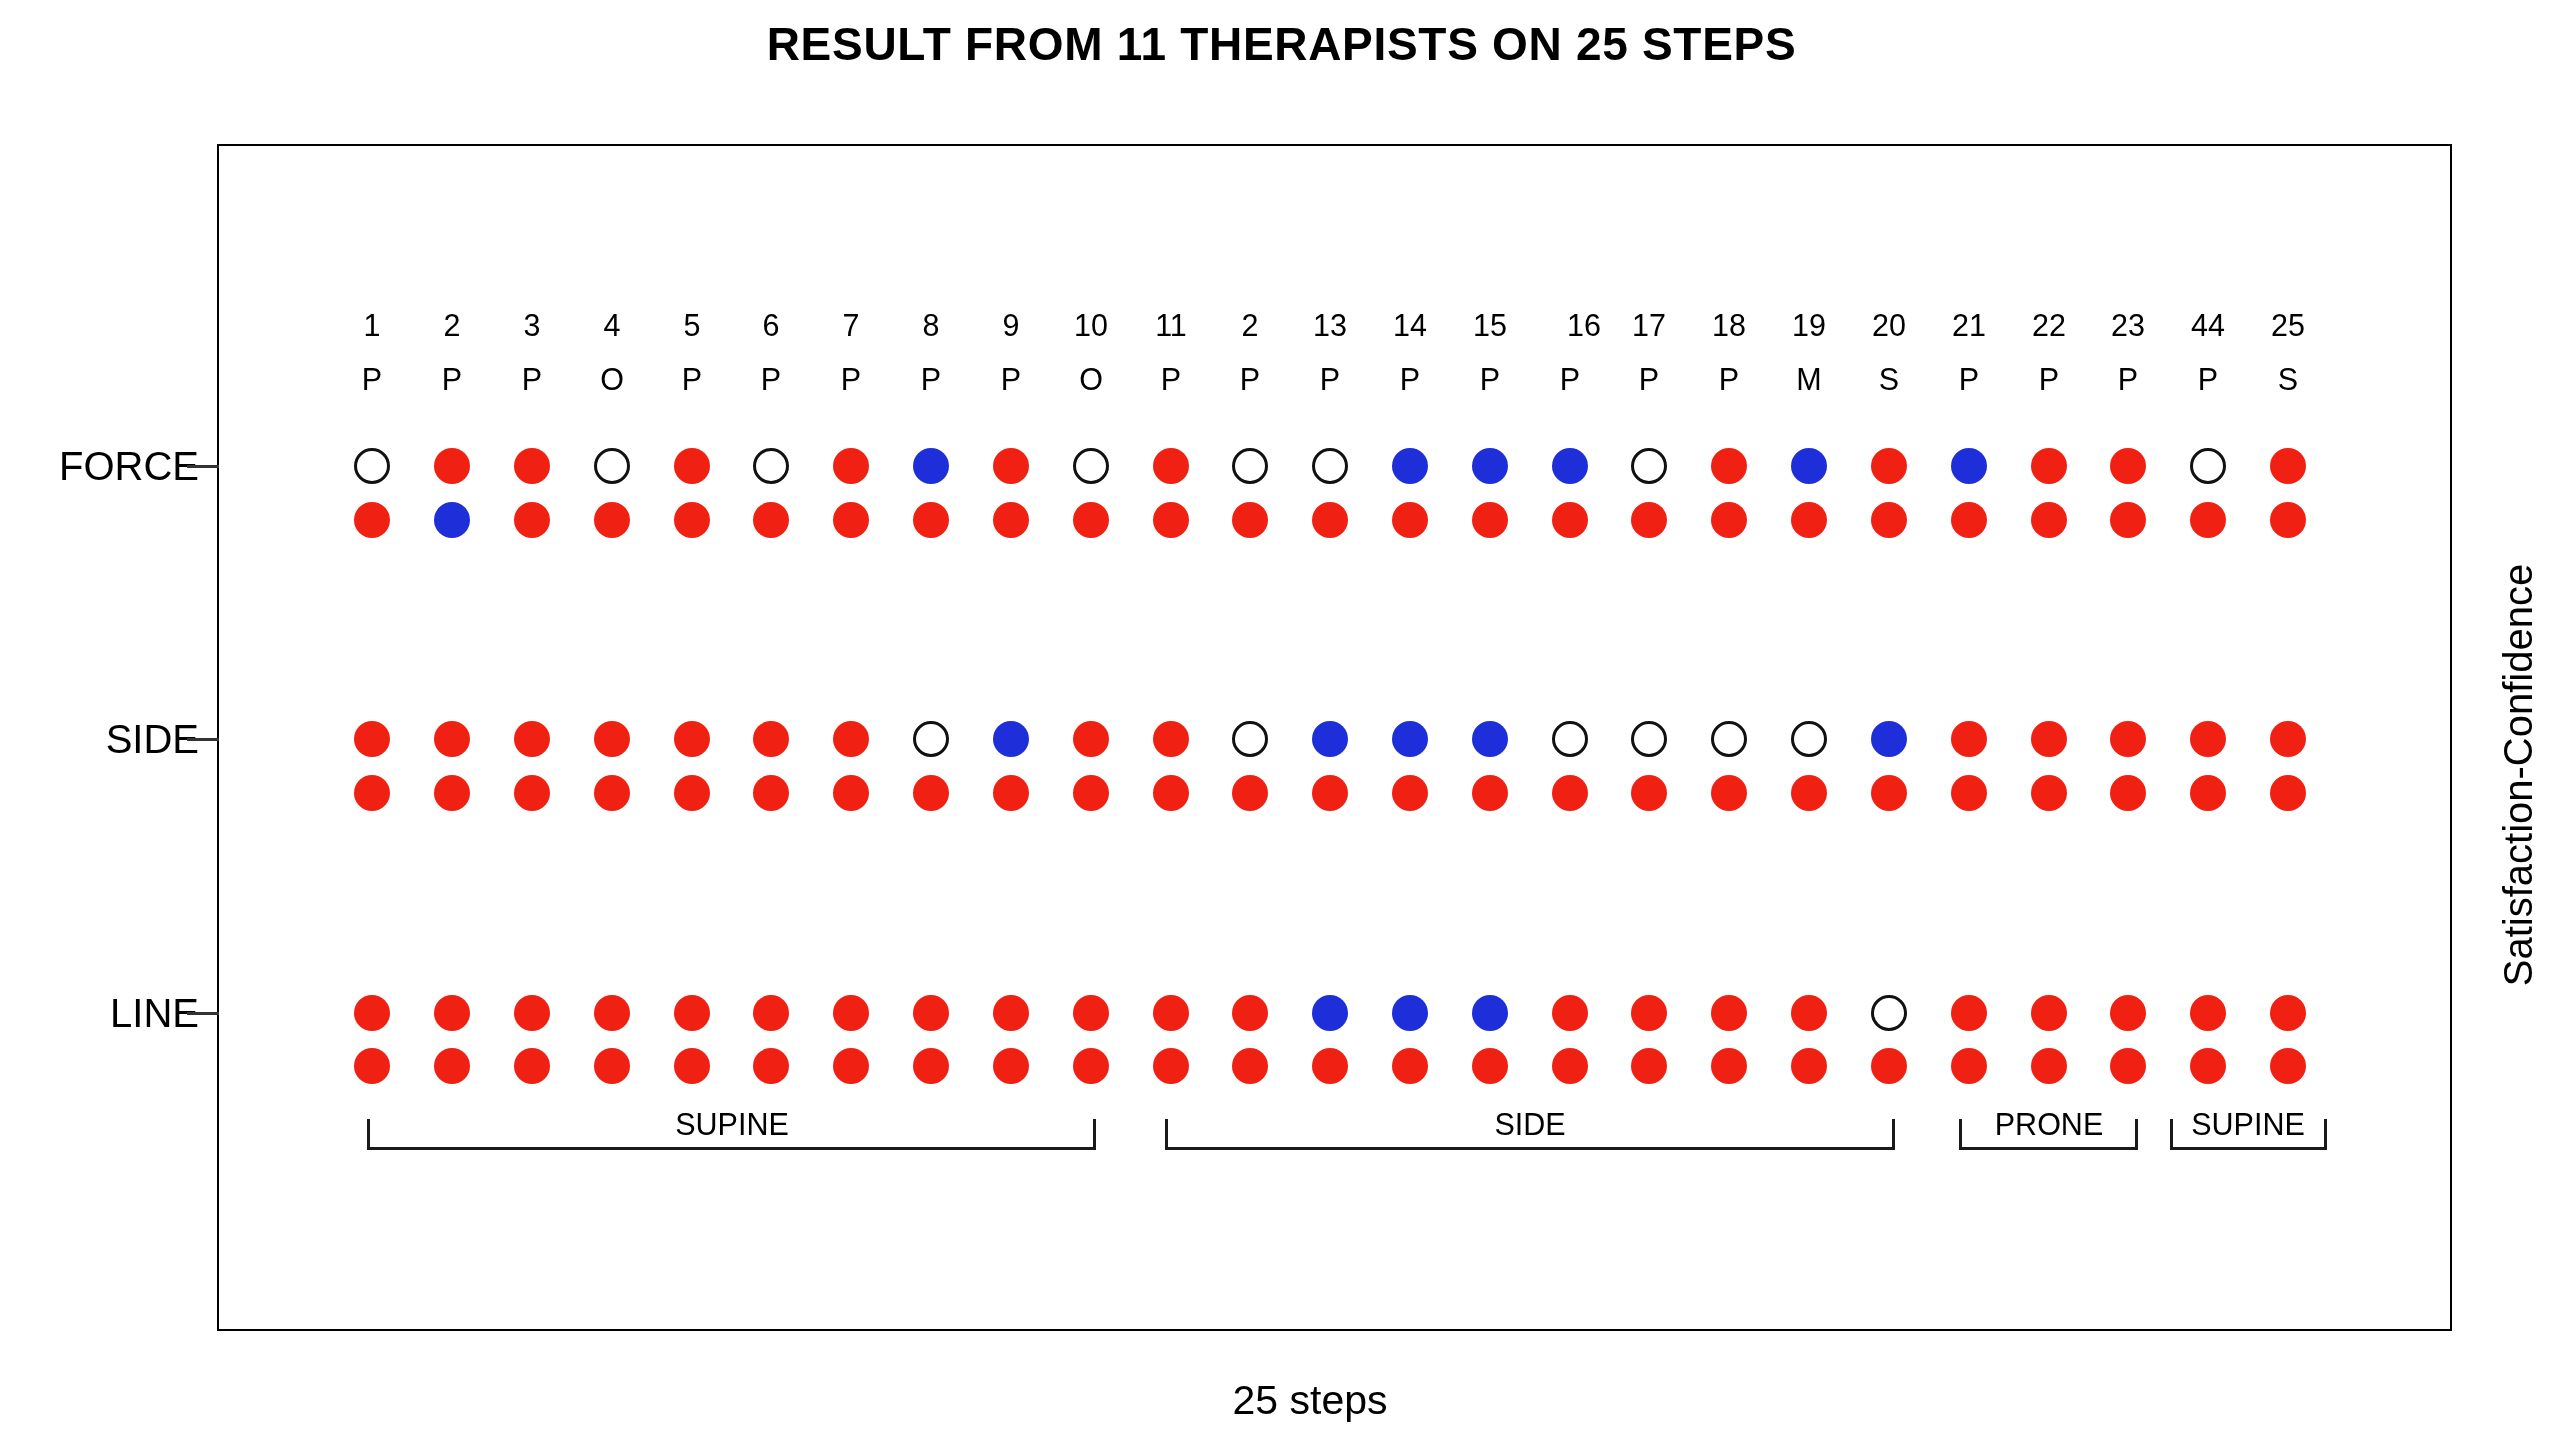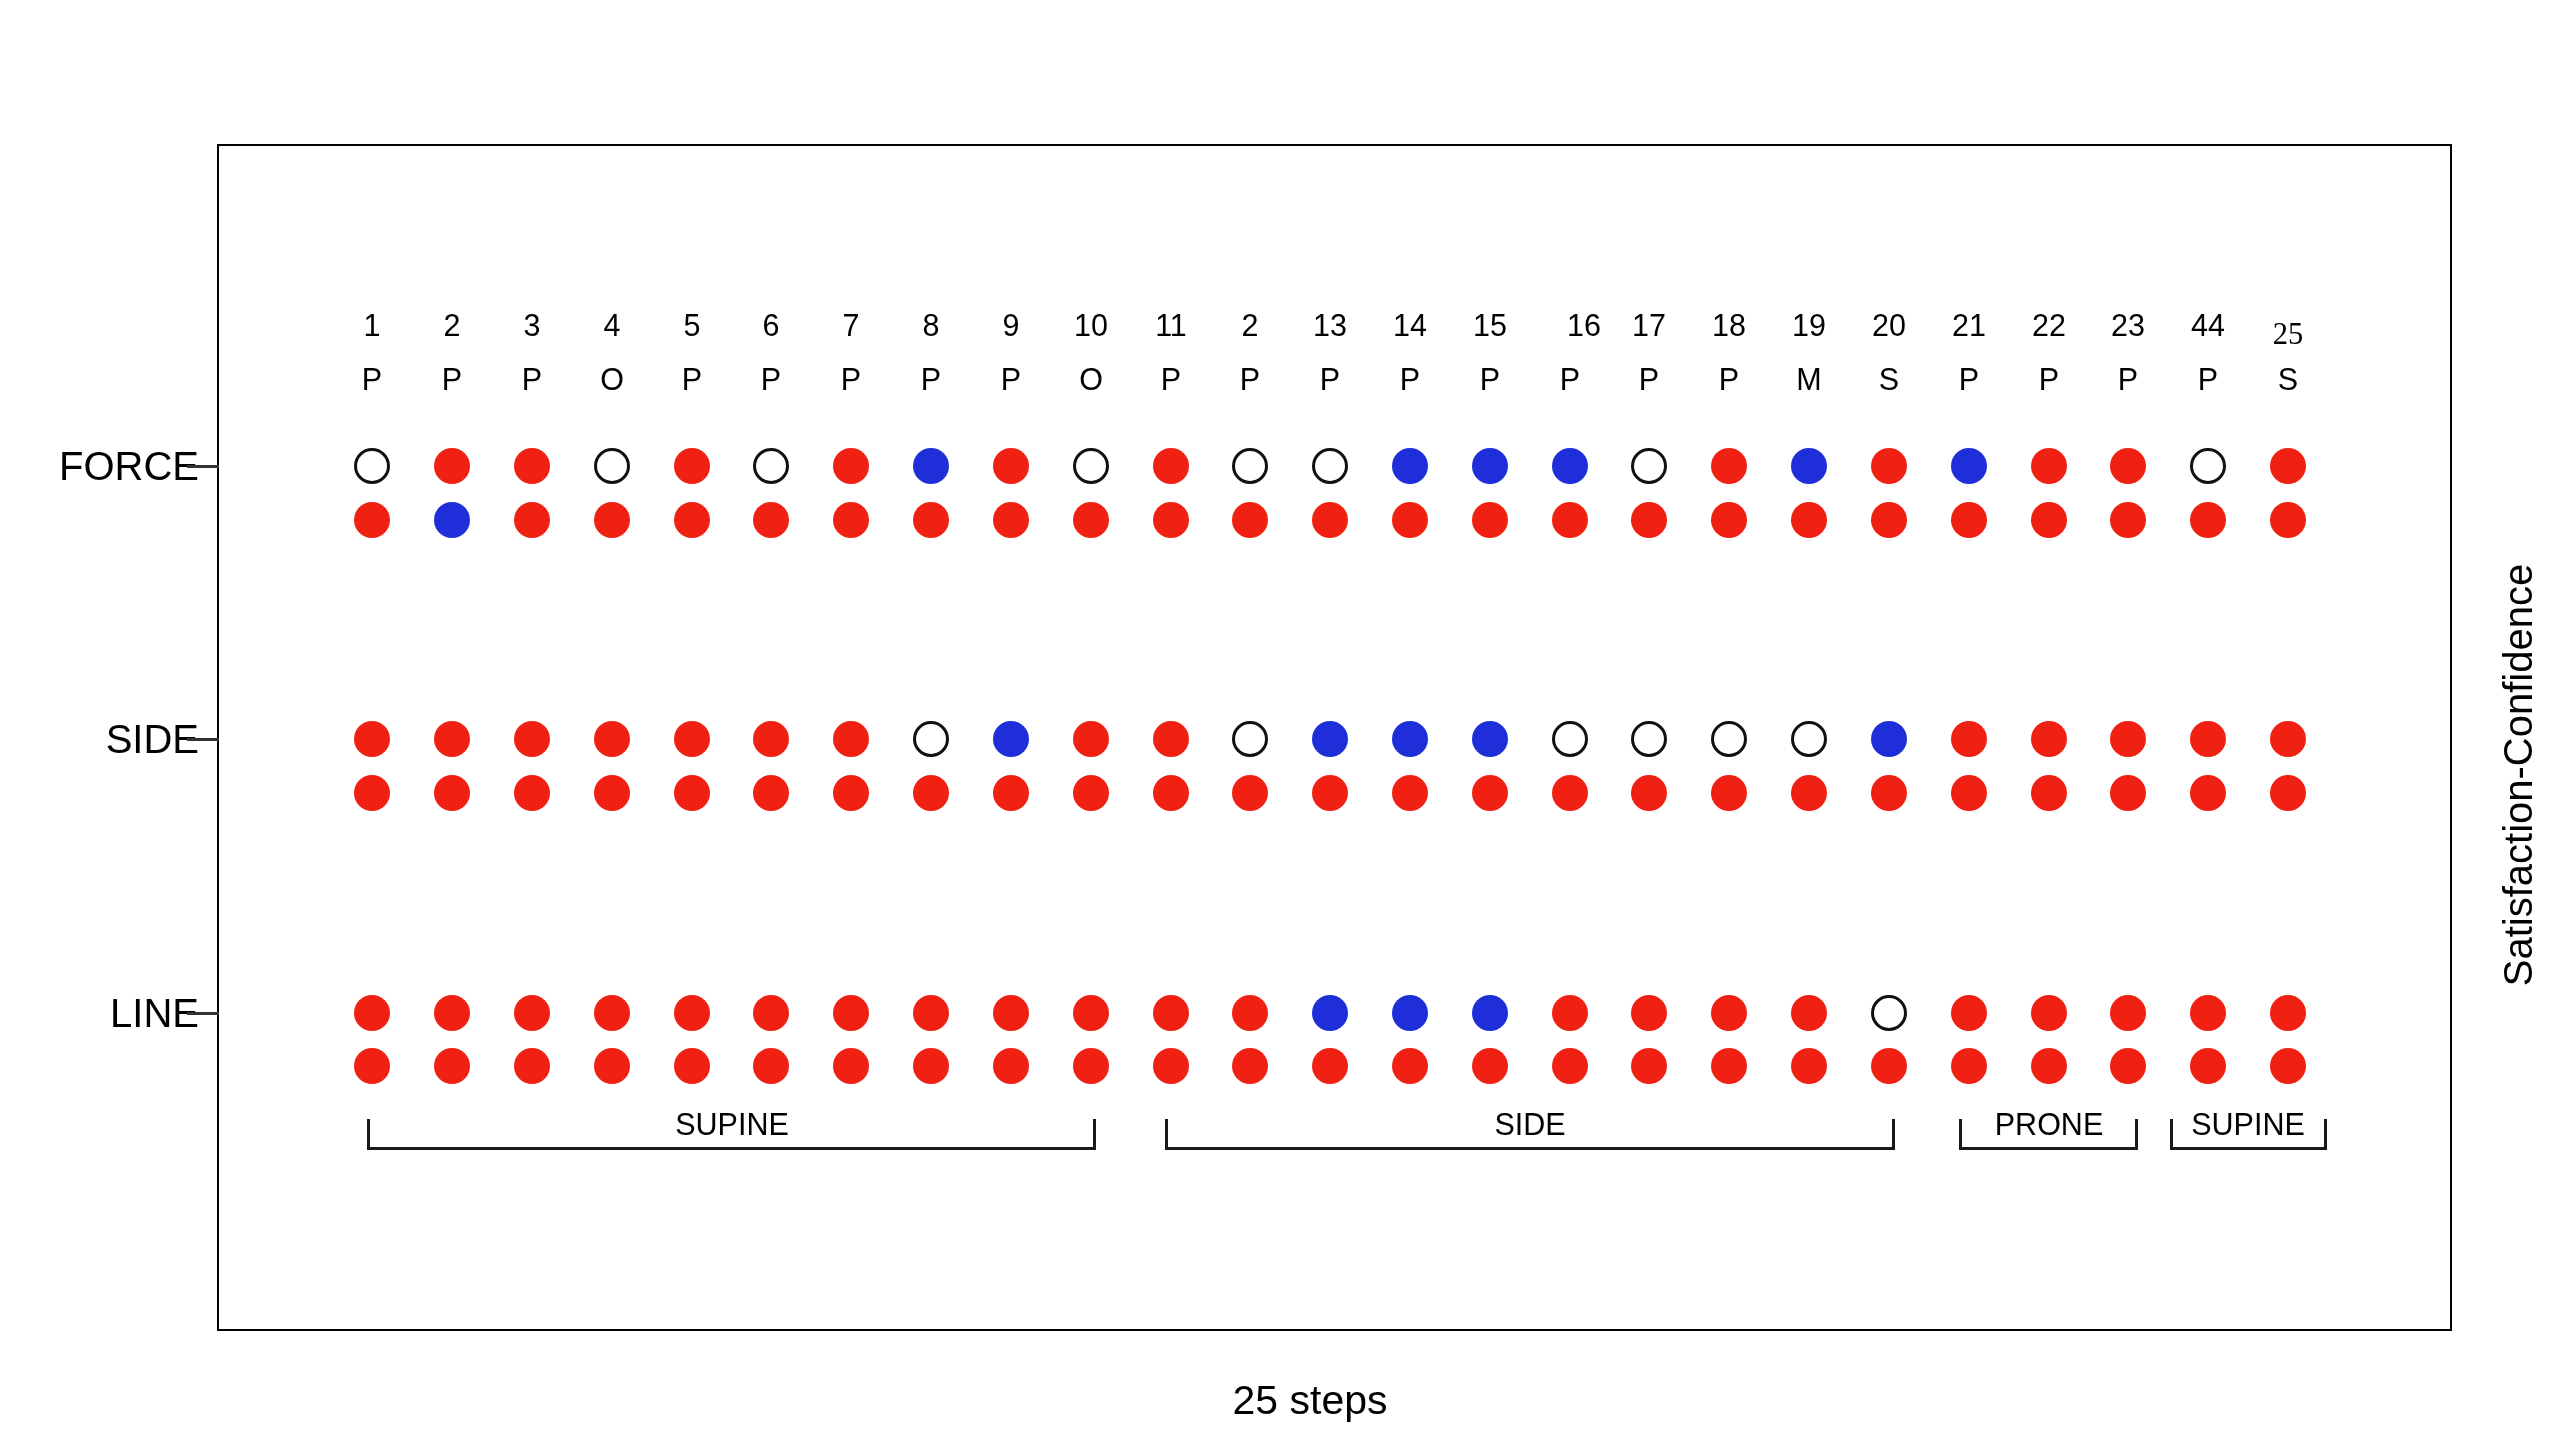--- a/index.html
+++ b/index.html
@@ -15,20 +15,21 @@
   .bracket-line{height:2.7px;background:#1a1a1a;}
   .bracket-tick{width:2.7px;background:#1a1a1a;}
   .bracket-label{transform:translate(-50%,-50%);font-size:30.5px;background:#fff;padding:0 5.3px;white-space:nowrap;}
   #x-axis-label{transform:translate(-50%,-50%);font-size:41px;white-space:nowrap;}
   #right-axis-label{transform:translate(-50%,-50%) rotate(-90deg);font-size:40px;white-space:nowrap;}
 </style>
 </head>
 <body>
 
 <div id="figure">
+  <div class="abs" id="chart-title">RESULT FROM 11 THERAPISTS ON 25 STEPS</div>
   <div class="abs" id="plot-border"></div>
   <div class="abs" id="plot-content">
       <div class="abs col-head" style="left: 372px; top: 325px;">1</div>
       <div class="abs col-head" style="left: 372px; top: 379px;">P</div>
       <div class="abs col-head" style="left: 452px; top: 325px;">2</div>
       <div class="abs col-head" style="left: 452px; top: 379px;">P</div>
       <div class="abs col-head" style="left: 532px; top: 325px;">3</div>
       <div class="abs col-head" style="left: 532px; top: 379px;">P</div>
       <div class="abs col-head" style="left: 612px; top: 325px;">4</div>
       <div class="abs col-head" style="left: 612px; top: 379px;">O</div>
@@ -65,21 +66,21 @@
       <div class="abs col-head" style="left: 1889px; top: 325px;">20</div>
       <div class="abs col-head" style="left: 1889px; top: 379px;">S</div>
       <div class="abs col-head" style="left: 1969px; top: 325px;">21</div>
       <div class="abs col-head" style="left: 1969px; top: 379px;">P</div>
       <div class="abs col-head" style="left: 2049px; top: 325px;">22</div>
       <div class="abs col-head" style="left: 2049px; top: 379px;">P</div>
       <div class="abs col-head" style="left: 2128px; top: 325px;">23</div>
       <div class="abs col-head" style="left: 2128px; top: 379px;">P</div>
       <div class="abs col-head" style="left: 2208px; top: 325px;">44</div>
       <div class="abs col-head" style="left: 2208px; top: 379px;">P</div>
-      <div class="abs col-head" style="left: 2288px; top: 334px; font-family: Liberation Serif, serif;">25</div>
+      <div class="abs col-head" style="left: 2288px; top: 325px;">25</div>
       <div class="abs col-head" style="left: 2288px; top: 379px;">S</div>
       <div class="abs dot" style="left: 372px; top: 466px; width: 36px; height: 36px; background: rgb(255, 255, 255); border: 3.3px solid rgb(17, 17, 17);"></div>
       <div class="abs dot" style="left: 452px; top: 466px; width: 36px; height: 36px; background: rgb(240, 33, 18);"></div>
       <div class="abs dot" style="left: 532px; top: 466px; width: 36px; height: 36px; background: rgb(240, 33, 18);"></div>
       <div class="abs dot" style="left: 612px; top: 466px; width: 36px; height: 36px; background: rgb(255, 255, 255); border: 3.3px solid rgb(17, 17, 17);"></div>
       <div class="abs dot" style="left: 692px; top: 466px; width: 36px; height: 36px; background: rgb(240, 33, 18);"></div>
       <div class="abs dot" style="left: 771px; top: 466px; width: 36px; height: 36px; background: rgb(255, 255, 255); border: 3.3px solid rgb(17, 17, 17);"></div>
       <div class="abs dot" style="left: 851px; top: 466px; width: 36px; height: 36px; background: rgb(240, 33, 18);"></div>
       <div class="abs dot" style="left: 931px; top: 466px; width: 36px; height: 36px; background: rgb(30, 47, 217);"></div>
       <div class="abs dot" style="left: 1011px; top: 466px; width: 36px; height: 36px; background: rgb(240, 33, 18);"></div>

